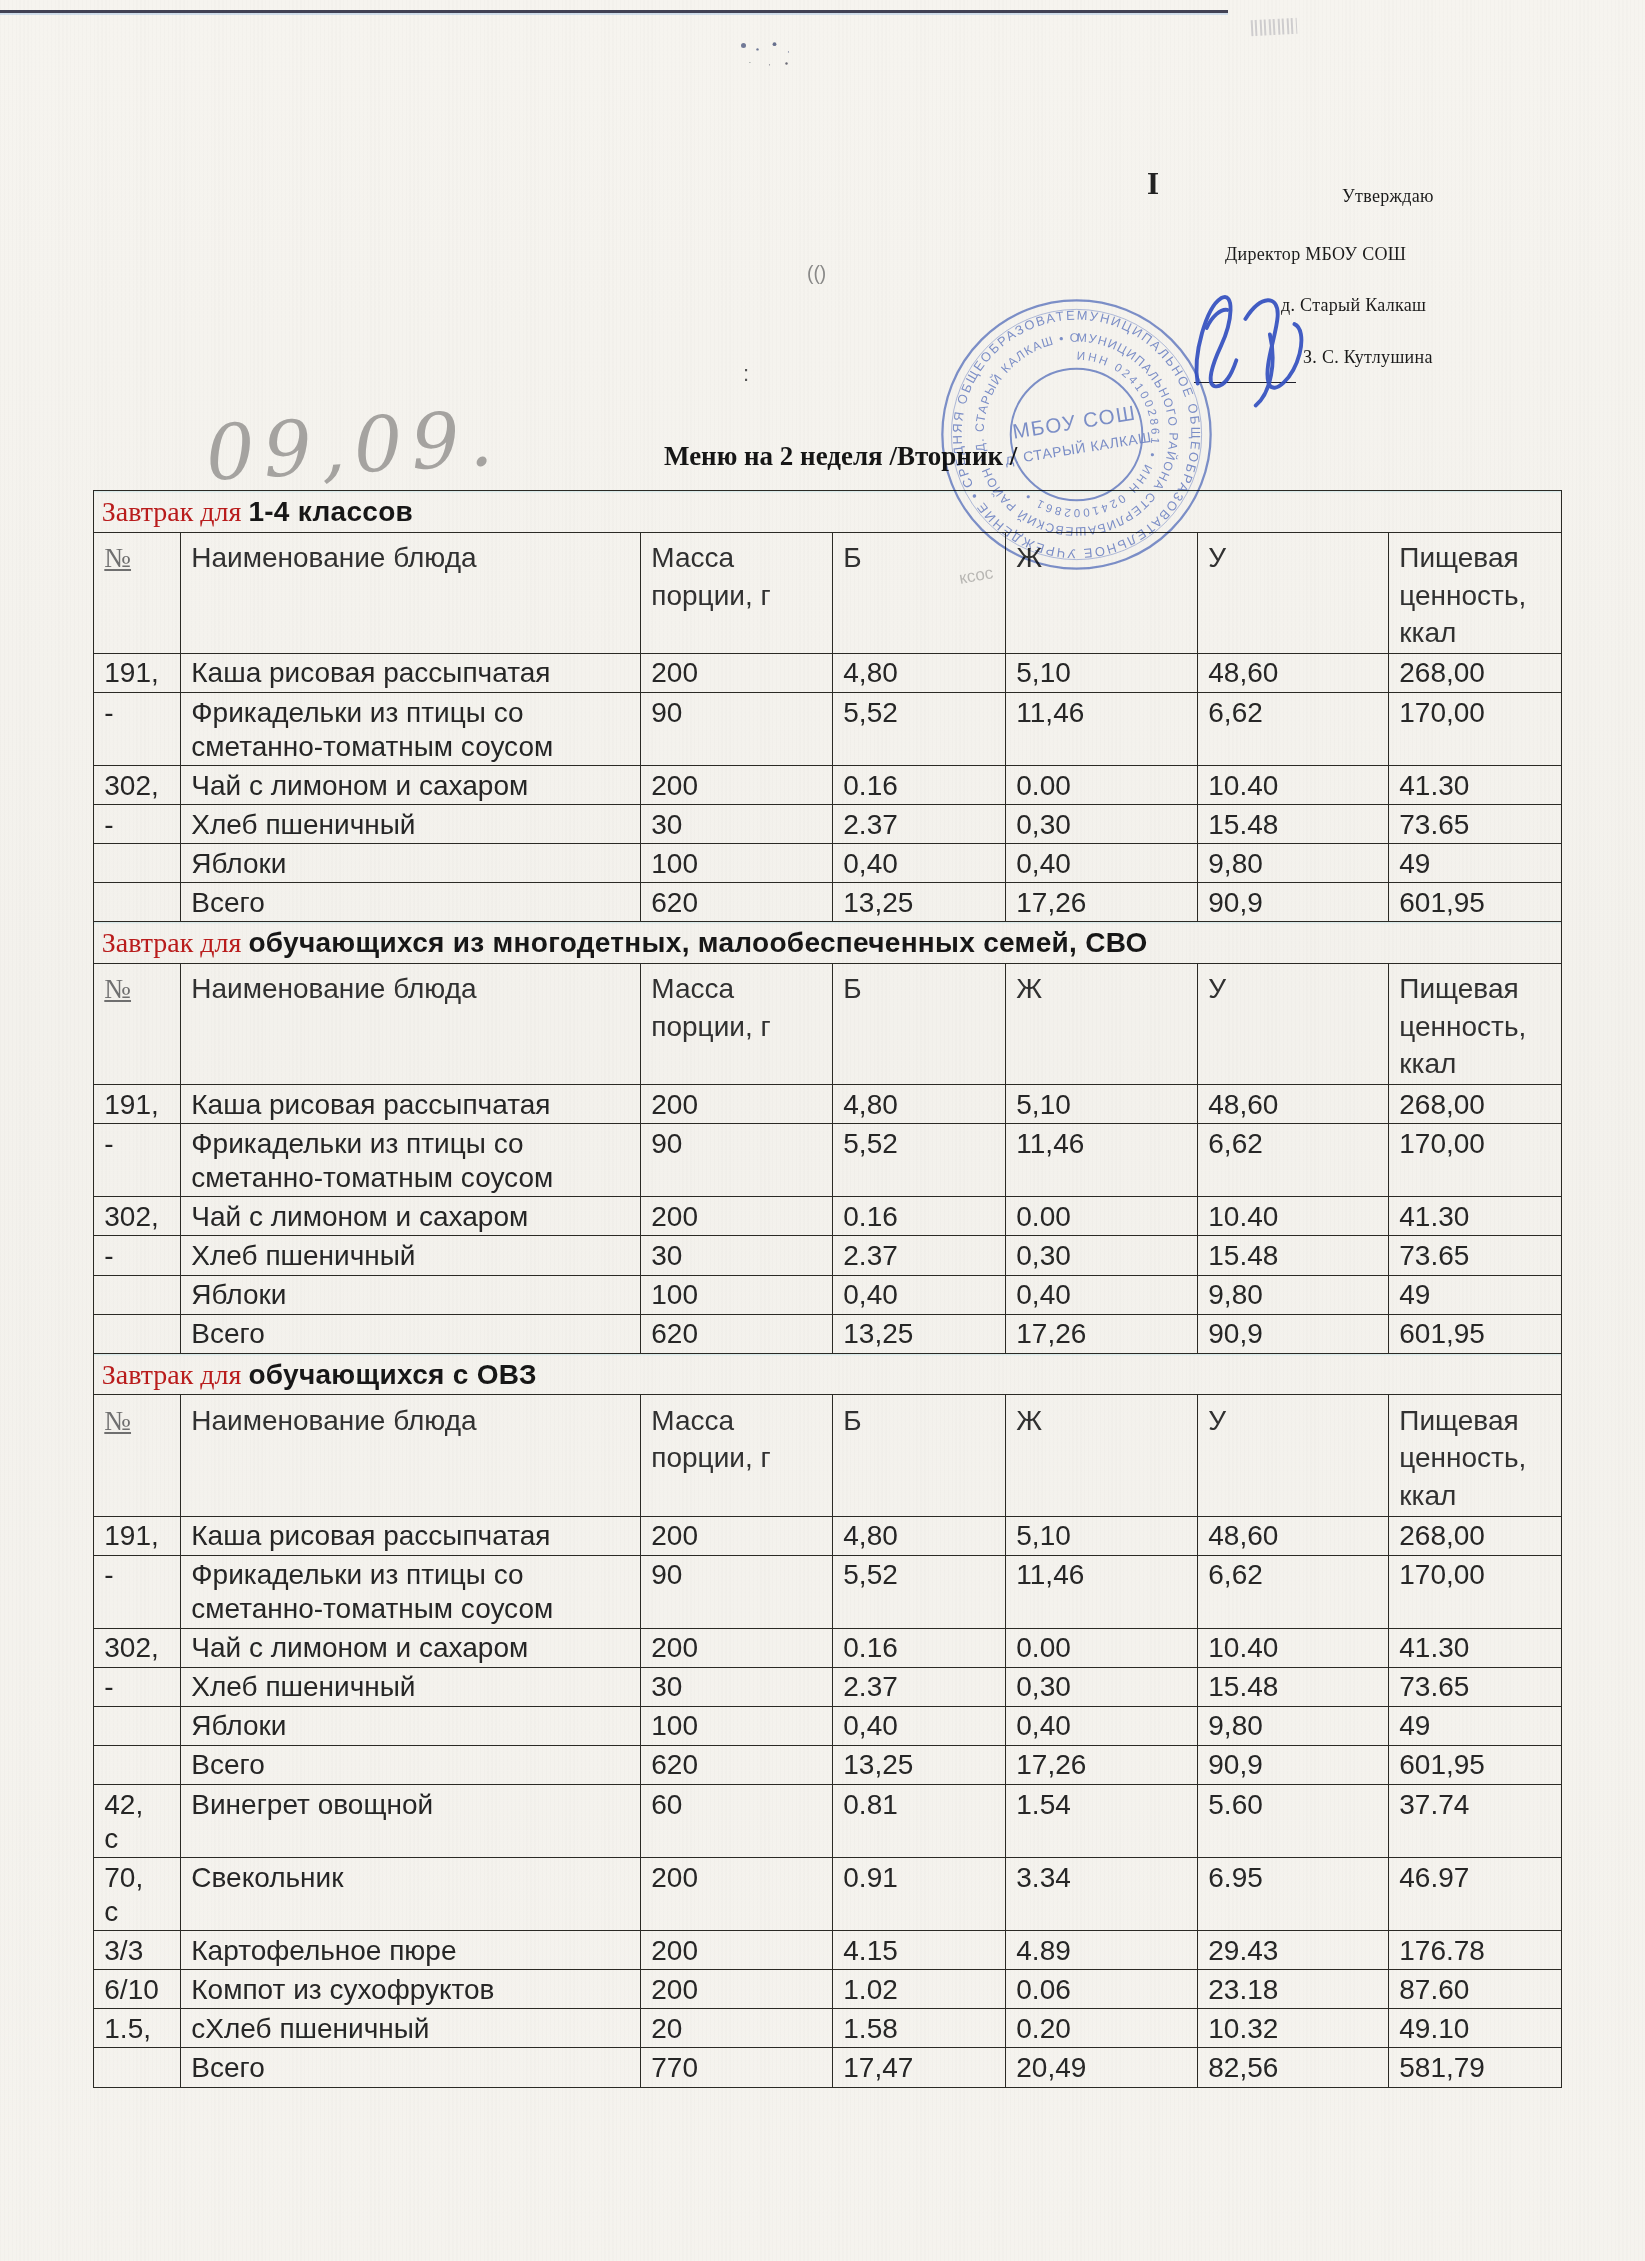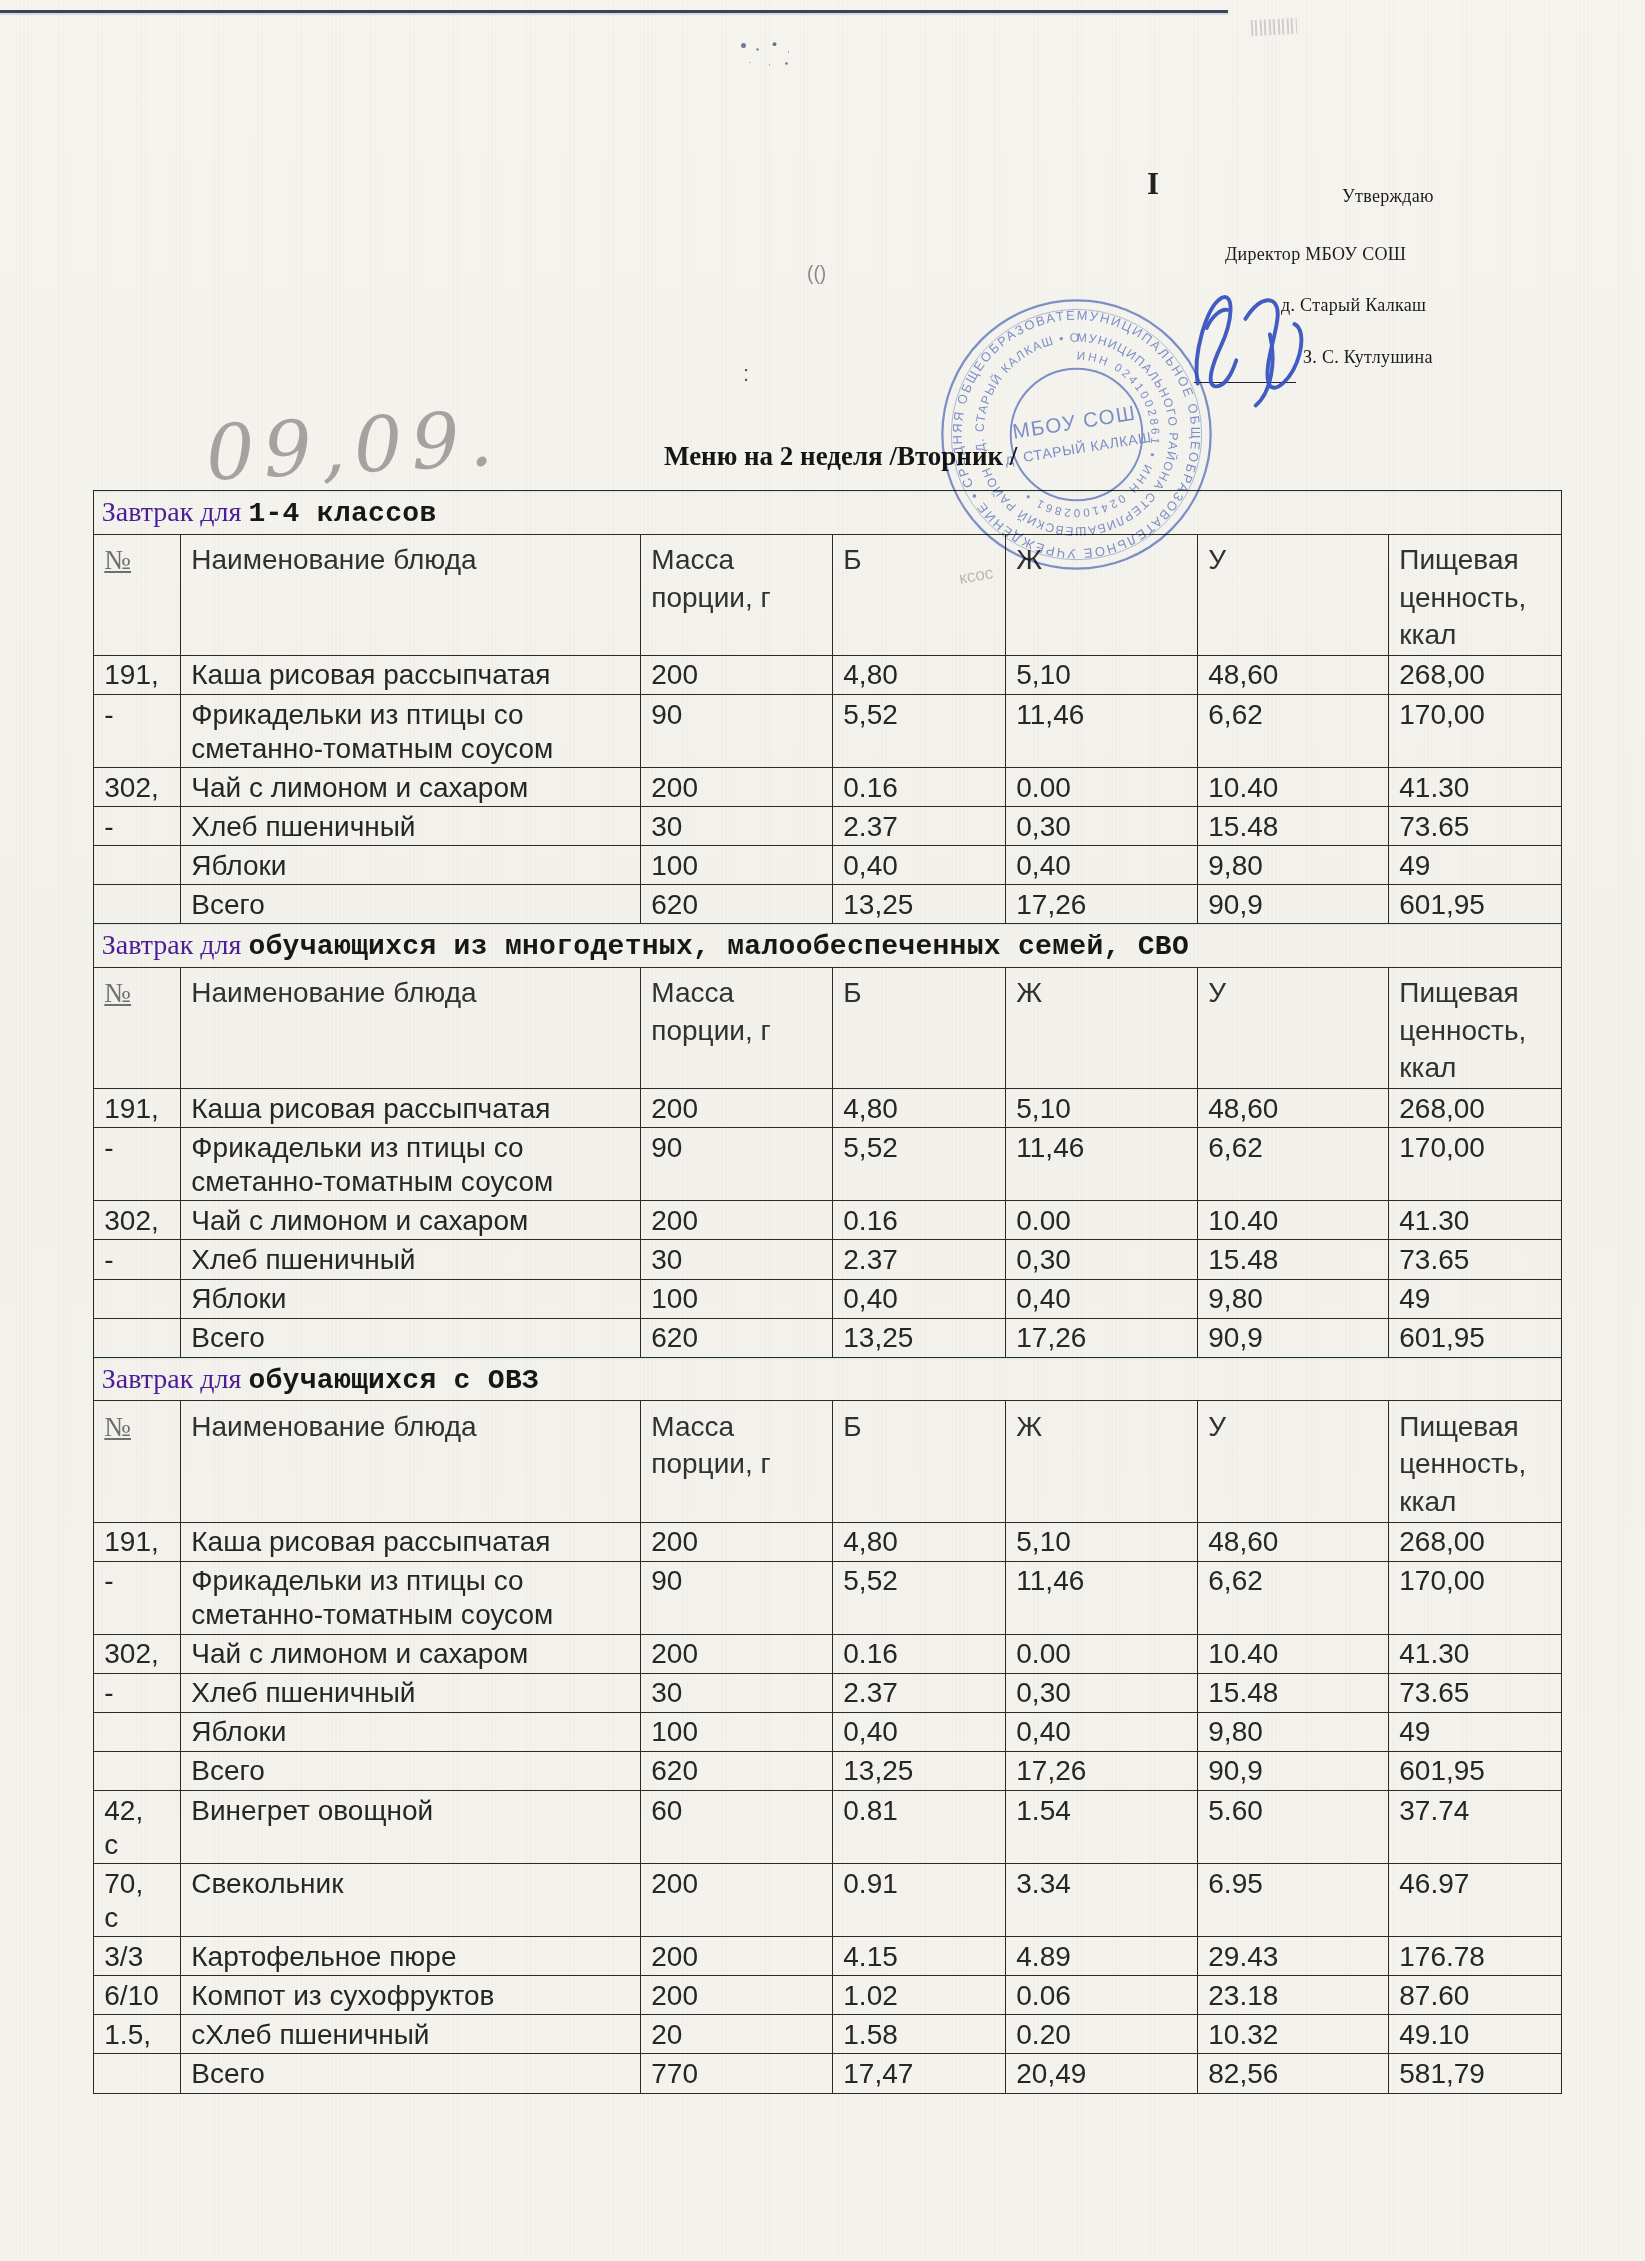--- a/index.html
+++ b/index.html
@@ -43,22 +43,22 @@
   }
   table.menu td{
     border:1.3px solid #2b2a25;vertical-align:top;
     padding:2.6px 10.3px 1.3px 10.3px;font-size:28px;line-height:1.22;color:#262626;
     overflow:hidden;
   }
   tr.section-title-row td{
     padding:3.9px 6.4px 2.6px 7.7px;border-top-width:1.9px;border-bottom-width:1.9px;
     box-shadow:inset 0 1.3px 0 rgba(140,210,225,.25);
   }
-  .sec-prefix{font-family:"Liberation Serif",serif;color:#4c1d95;}
-  .sec-bold{font-weight:bold;color:#171717;letter-spacing:0.3px;font-family:Liberation Mono, monospace;}
+  .sec-prefix{font-family:"Liberation Serif",serif;color:#b91c1c;}
+  .sec-bold{font-weight:bold;color:#171717;letter-spacing:0.3px;}
   tr.header-row td{white-space:pre-line;line-height:1.34;padding-top:6.4px;color:#313131;}
   tr.header-row td.col-0{color:#6f6f6f;font-family:"Liberation Serif",serif;text-decoration:underline;}
   td.col-0{color:#8c8c8c;font-size:27px;}
   td.col-1{color:#3f3f3f;}
   td.pre{white-space:pre-line;line-height:1.5;}
 
   
   .scan-top-line{left:0;top:10.3px;width:1228px;height:2.6px;background:#23233a;opacity:.85;box-shadow:0 1.9px 0 rgba(90,150,220,.30);}
   .speck-cluster{left:741px;top:43px;width:5.2px;height:5.2px;border-radius:50%;background:#3a4672;opacity:.7;
     box-shadow:14px 3.9px 0 -1.3px #3a4672, 31px -1.3px 0 -0.6px #2d3a66, 45px 6.4px 0 -1.9px #3a4672,

